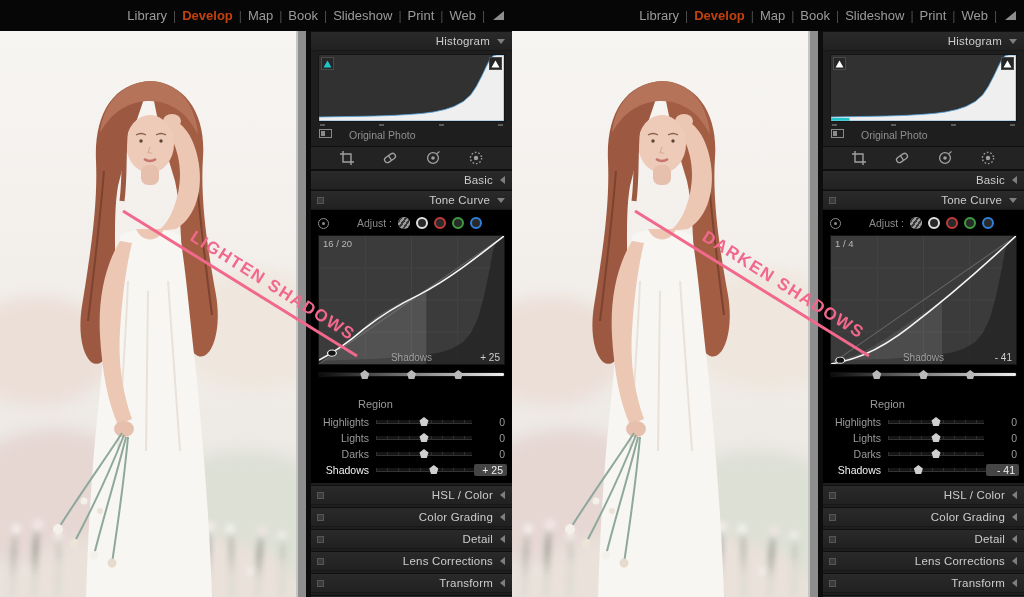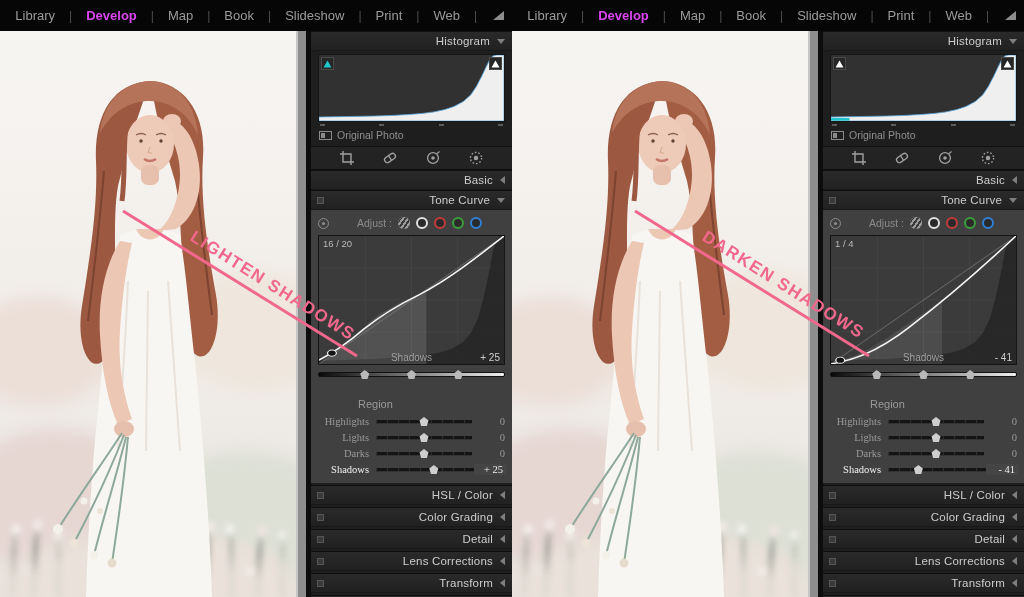--- a/index.html
+++ b/index.html
@@ -3,23 +3,23 @@
 <meta charset="utf-8">
 <style>
   * { margin:0; padding:0; box-sizing:border-box; }
   html,body { width:1024px; height:597px; background:#000; overflow:hidden;
     font-family:"Liberation Sans", sans-serif; }
   #stage { position:relative; width:1024px; height:597px; background:#0a0a0a; }
 
   
   .topbar { position:absolute; top:0; left:0; width:1024px; height:31px; background:#060606; z-index:5; }
   .menu { position:absolute; top:0; height:31px; width:512px; display:flex; align-items:center;
-    justify-content:flex-end; gap:14px; padding-right:8px; font-size:13px; color:#9b9b9b; }
+    justify-content:flex-end; gap:6px; padding-right:8px; font-size:13px; color:#9b9b9b; }
   .menu .mi { cursor:default; }
-  .menu .mi.active { color:#d946ef; font-weight:bold; }
+  .menu .mi.active { color:#c2410c; font-weight:bold; }
   .menu .sep { color:#4f4f4f; font-size:12px; }
   .wedge { width:0; height:0; border-bottom:9px solid #8d8d8d; border-left:11px solid transparent; margin-left:2px; }
 
   
   .half { position:absolute; top:0; width:512px; height:597px; }
   .half.L { left:0; border-right:1px solid #000; }
   .half.R { left:512px; }
 
   .photo { position:absolute; top:31px; left:0; width:296px; height:566px; overflow:hidden; background:#efedea; }
   .photo svg { display:block; }
@@ -43,31 +43,31 @@
 
   
   .histbox { position:relative; margin:3px 7px 2px 7px; height:68px; background:#313131;
     border:1px solid #161616; }
   .histbox svg.hsvg { position:absolute; inset:0; width:100%; height:100%; }
   .clip { position:absolute; top:2px; width:13px; height:13px; background:#262626; border:1px solid #4a4a4a;
     display:flex; align-items:center; justify-content:center; cursor:pointer; }
   .clip.shadow { left:2px; } .clip.highlight { right:2px; }
   .hticks { margin:1px 9px 0 9px; display:flex; justify-content:space-between; }
   .hticks i { width:5px; height:2px; background:#5b5b5b; }
-  .origrow { margin:3px 8px 5px 8px; display:flex; align-items:center; gap:5px; color:#8f8f8f; font-size:10.5px; }
+  .origrow { margin:3px 8px 5px 8px; display:flex; align-items:flex-start; gap:17px; color:#8f8f8f; font-size:10.5px; }
   .cbx { width:13px; height:9px; border:1px solid #8a8a8a; position:relative; }
   .cbx::after { content:""; position:absolute; left:1px; top:1px; width:4px; height:5px; background:#8a8a8a; }
 
   
   .toolstrip { height:24px; background:#232323; border-top:1px solid #101010; border-bottom:1px solid #101010;
     display:flex; align-items:center; justify-content:center; gap:27px; }
   .toolstrip .ticon { cursor:pointer; display:flex; }
 
   
-  .tc-body { padding:3px 7px 5px 7px; background:#404040; }
+  .tc-body { padding:3px 7px 5px 7px; background:#000000; }
   .adjust-row { height:20px; display:flex; align-items:center; gap:6px; }
   .target { width:11px; height:11px; border:1px solid #8d8d8d; border-radius:50%; position:relative; cursor:pointer; }
   .target::after { content:""; position:absolute; left:3px; top:3px; width:3px; height:3px; border-radius:50%; background:#8d8d8d; }
   .adjust-label { color:#8b8b8b; font-size:10.5px; margin-left:22px; }
   .chan { width:12px; height:12px; border-radius:50%; cursor:pointer; }
   .chan.param { background:#9a9a9a; position:relative; overflow:hidden; }
   .chan.param::before { content:""; position:absolute; inset:0;
     background:repeating-linear-gradient(125deg,#9a9a9a 0 2px,#3a3a3a 2px 4px); border-radius:50%; }
   .chan.ringw { border:2.5px solid #e0e0e0; background:#2a2a2a; }
   .chan.ringr { border:2.5px solid #c23a3a; background:#2a2a2a; }
@@ -84,21 +84,21 @@
   .curve-slider { position:relative; height:12px; margin-top:3px; }
   .curve-slider .bar { position:absolute; top:4px; left:0; right:0; height:5px; border-radius:2px;
     background:linear-gradient(90deg,#0a0a0a,#f0f0f0); border:1px solid #111; }
   .csh { position:absolute; top:2px; width:10px; height:9px; background:#b9b9b9; transform:translateX(-50%);
     clip-path:polygon(50% 0,95% 38%,78% 100%,22% 100%,5% 38%); cursor:ew-resize; }
   .csh.h1 { left:25%; } .csh.h2 { left:50%; } .csh.h3 { left:75%; }
 
   
   .region { margin-top:18px; }
   .region-title { color:#9a9a9a; margin-left:40px; margin-bottom:4px; font-size:11px; }
-  .srow { display:flex; align-items:center; height:15px; margin-bottom:1px;font-family:Liberation Serif, serif; }
+  .srow { display:flex; align-items:center; height:15px; margin-bottom:1px; }
   .srow .lbl { width:58px; text-align:right; padding-right:7px; color:#9a9a9a; font-size:10.5px; }
   .srow.active .lbl { color:#f2f2f2; }
   .srow .track { position:relative; flex:1; height:11px; cursor:pointer; }
   .srow .track::before { content:""; position:absolute; top:4px; left:0; right:0; height:3px; background:#141414;
     border-bottom:1px solid #333;
     background-image:repeating-linear-gradient(90deg,#303030 0 1px,#141414 1px 11px); }
   .knob { position:absolute; top:1px; width:10px; height:9px; background:#cfcfcf; transform:translateX(-50%);
     clip-path:polygon(50% 0,95% 38%,78% 100%,22% 100%,5% 38%); cursor:ew-resize; }
   .srow .val { width:33px; text-align:right; color:#9a9a9a; font-size:10.5px; }
   .srow.active .val { color:#f0f0f0; background:#454545; border-radius:2px; padding:0 4px; margin-right:-2px; }

